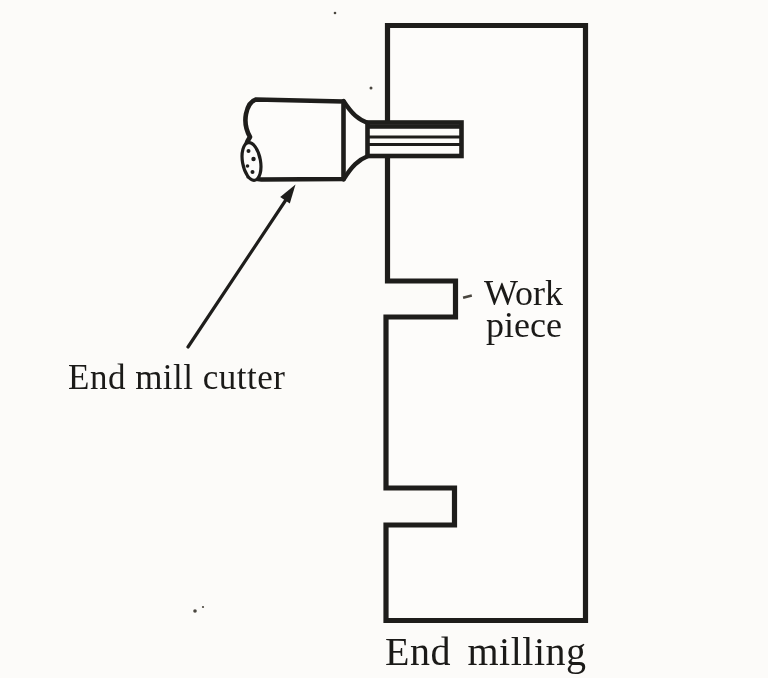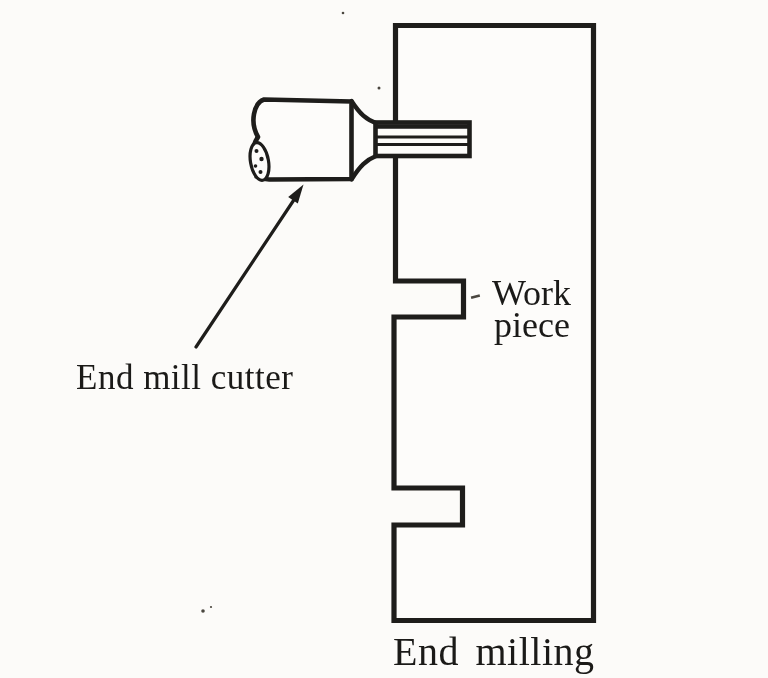--- a/index.html
+++ b/index.html
@@ -8,21 +8,20 @@
     width: 768px;
     height: 678px;
     background: #fcfbf9;
     overflow: hidden;
     font-family: "Liberation Serif", "DejaVu Serif", serif;
   }
   .figure-canvas {
     position: relative;
     width: 736px;
     height: 678px;
-    padding-left: 8px;
   }
   svg { display: block; }
   .ink-stroke {
     stroke: #1e1d1b;
     fill: none;
   }
   .paper-fill {
     fill: #fdfcfa;
   }
   .ink-fill {

